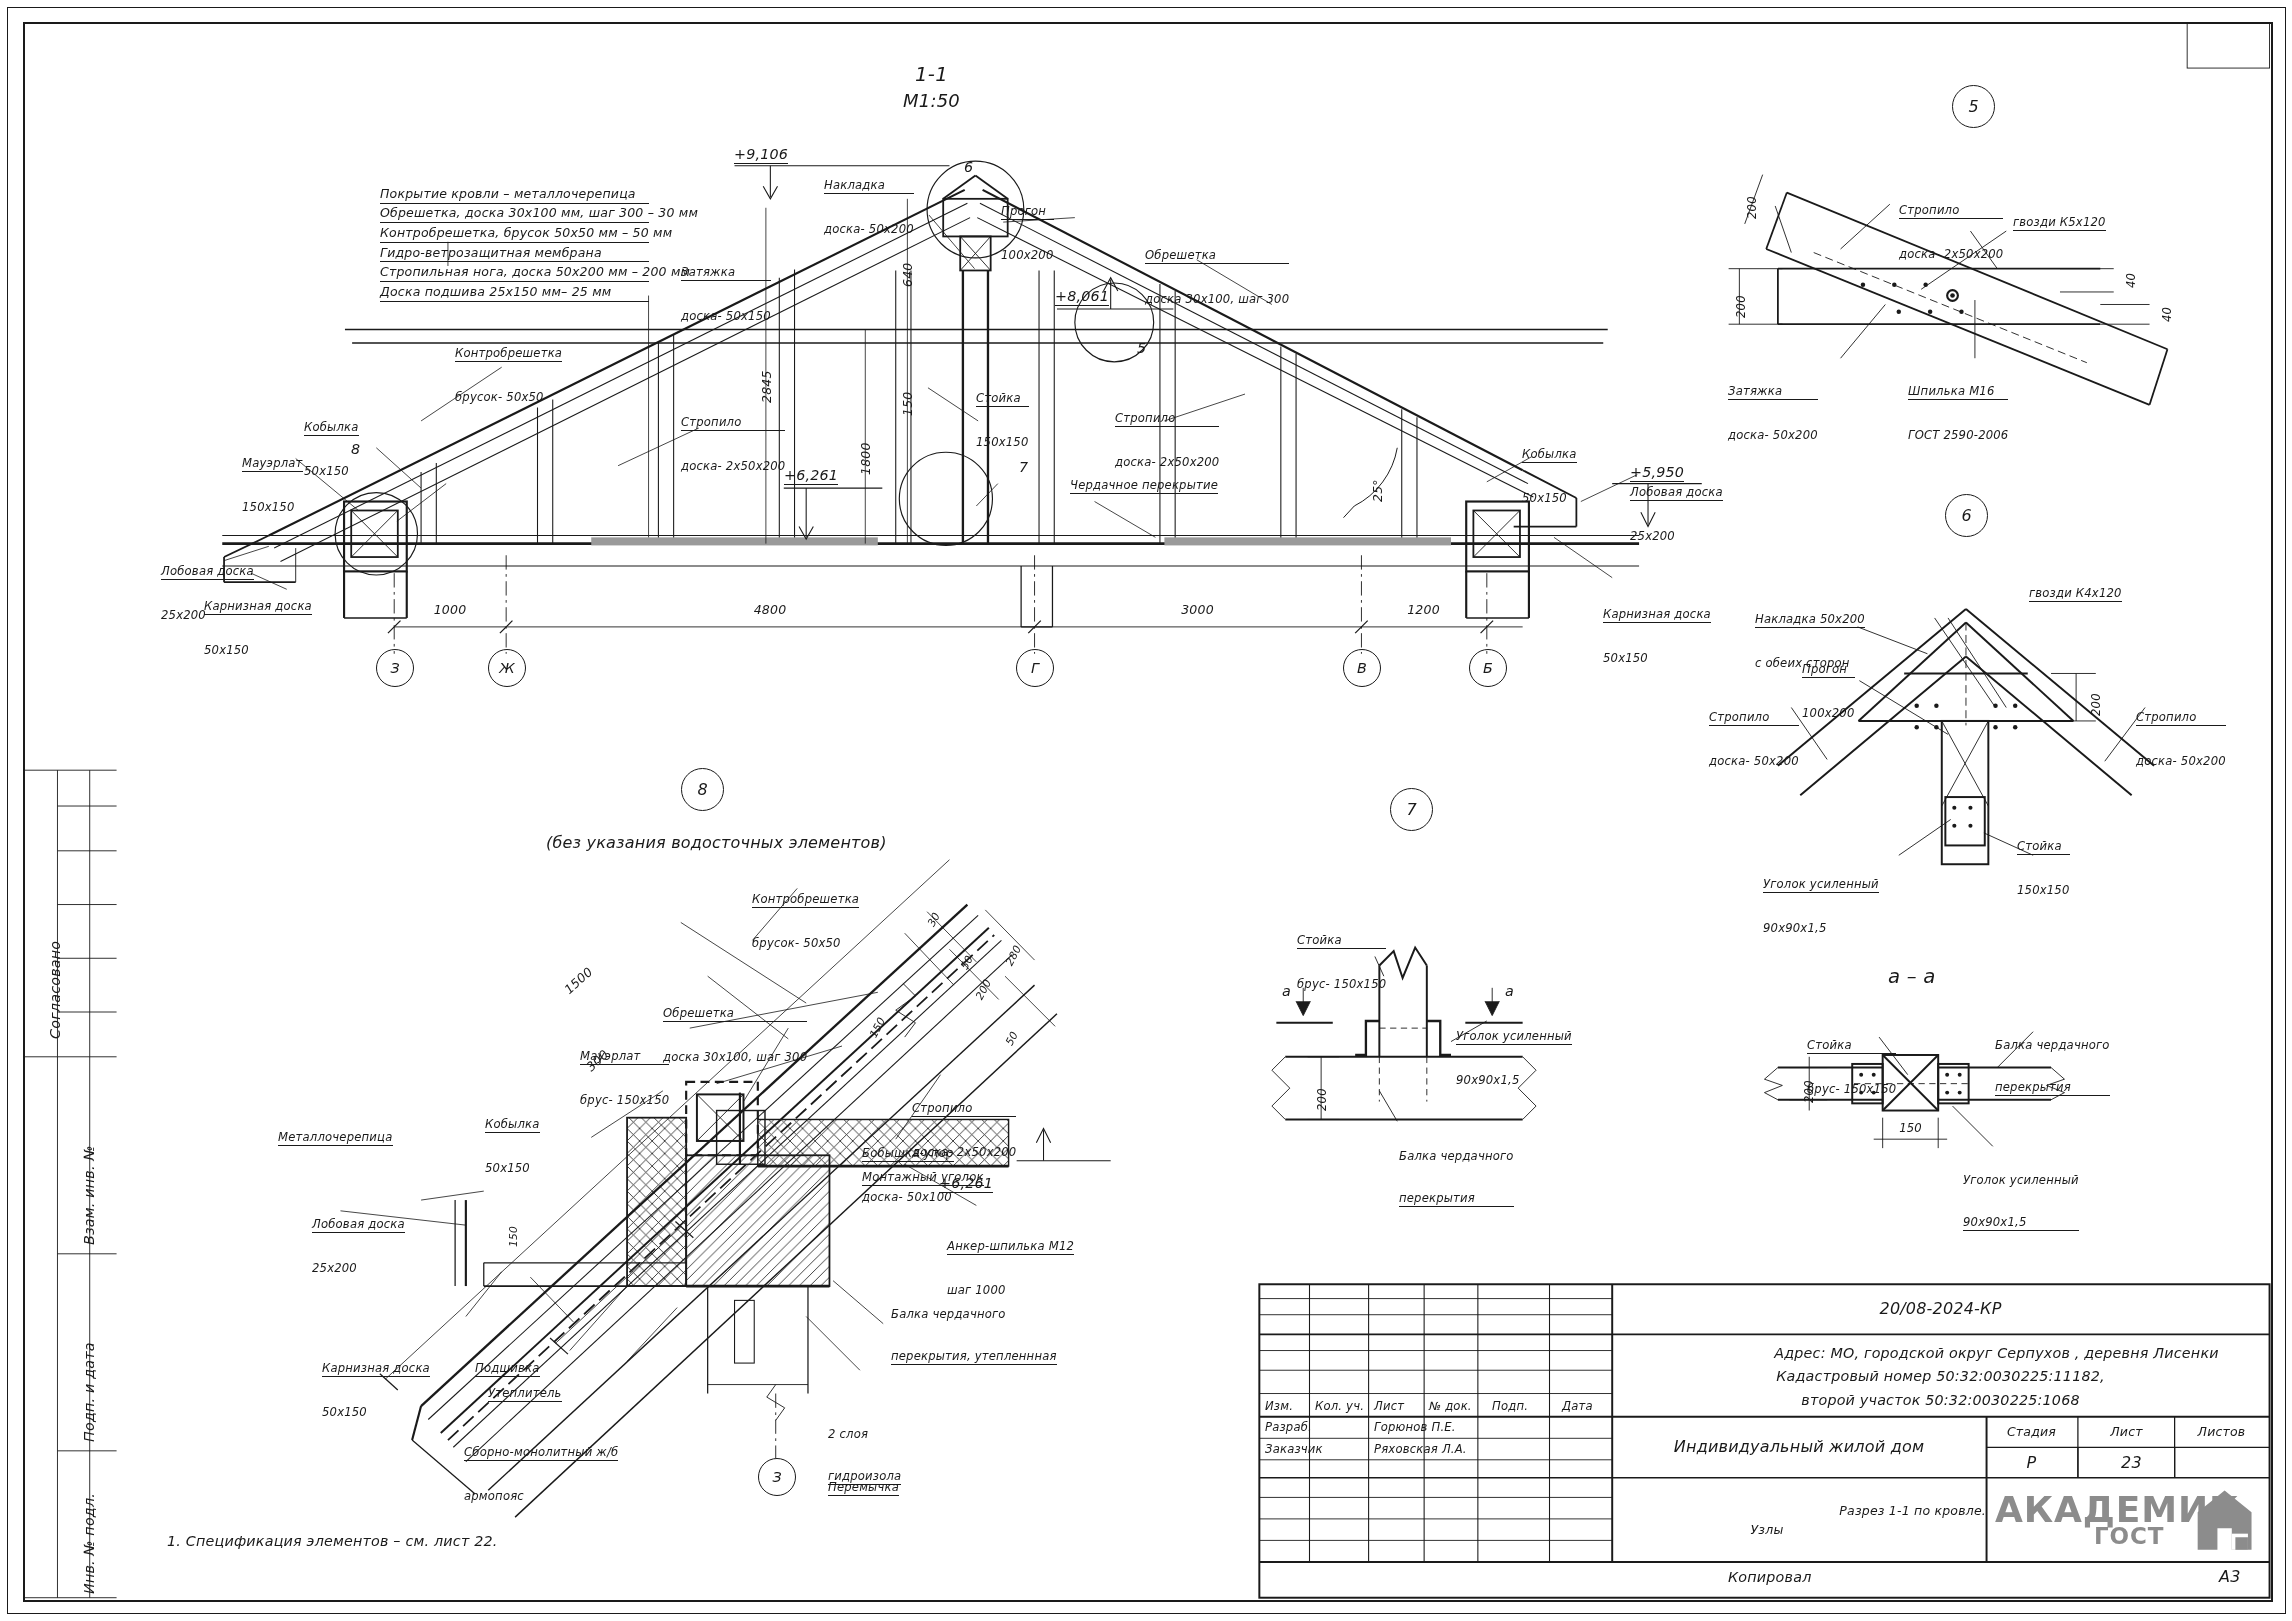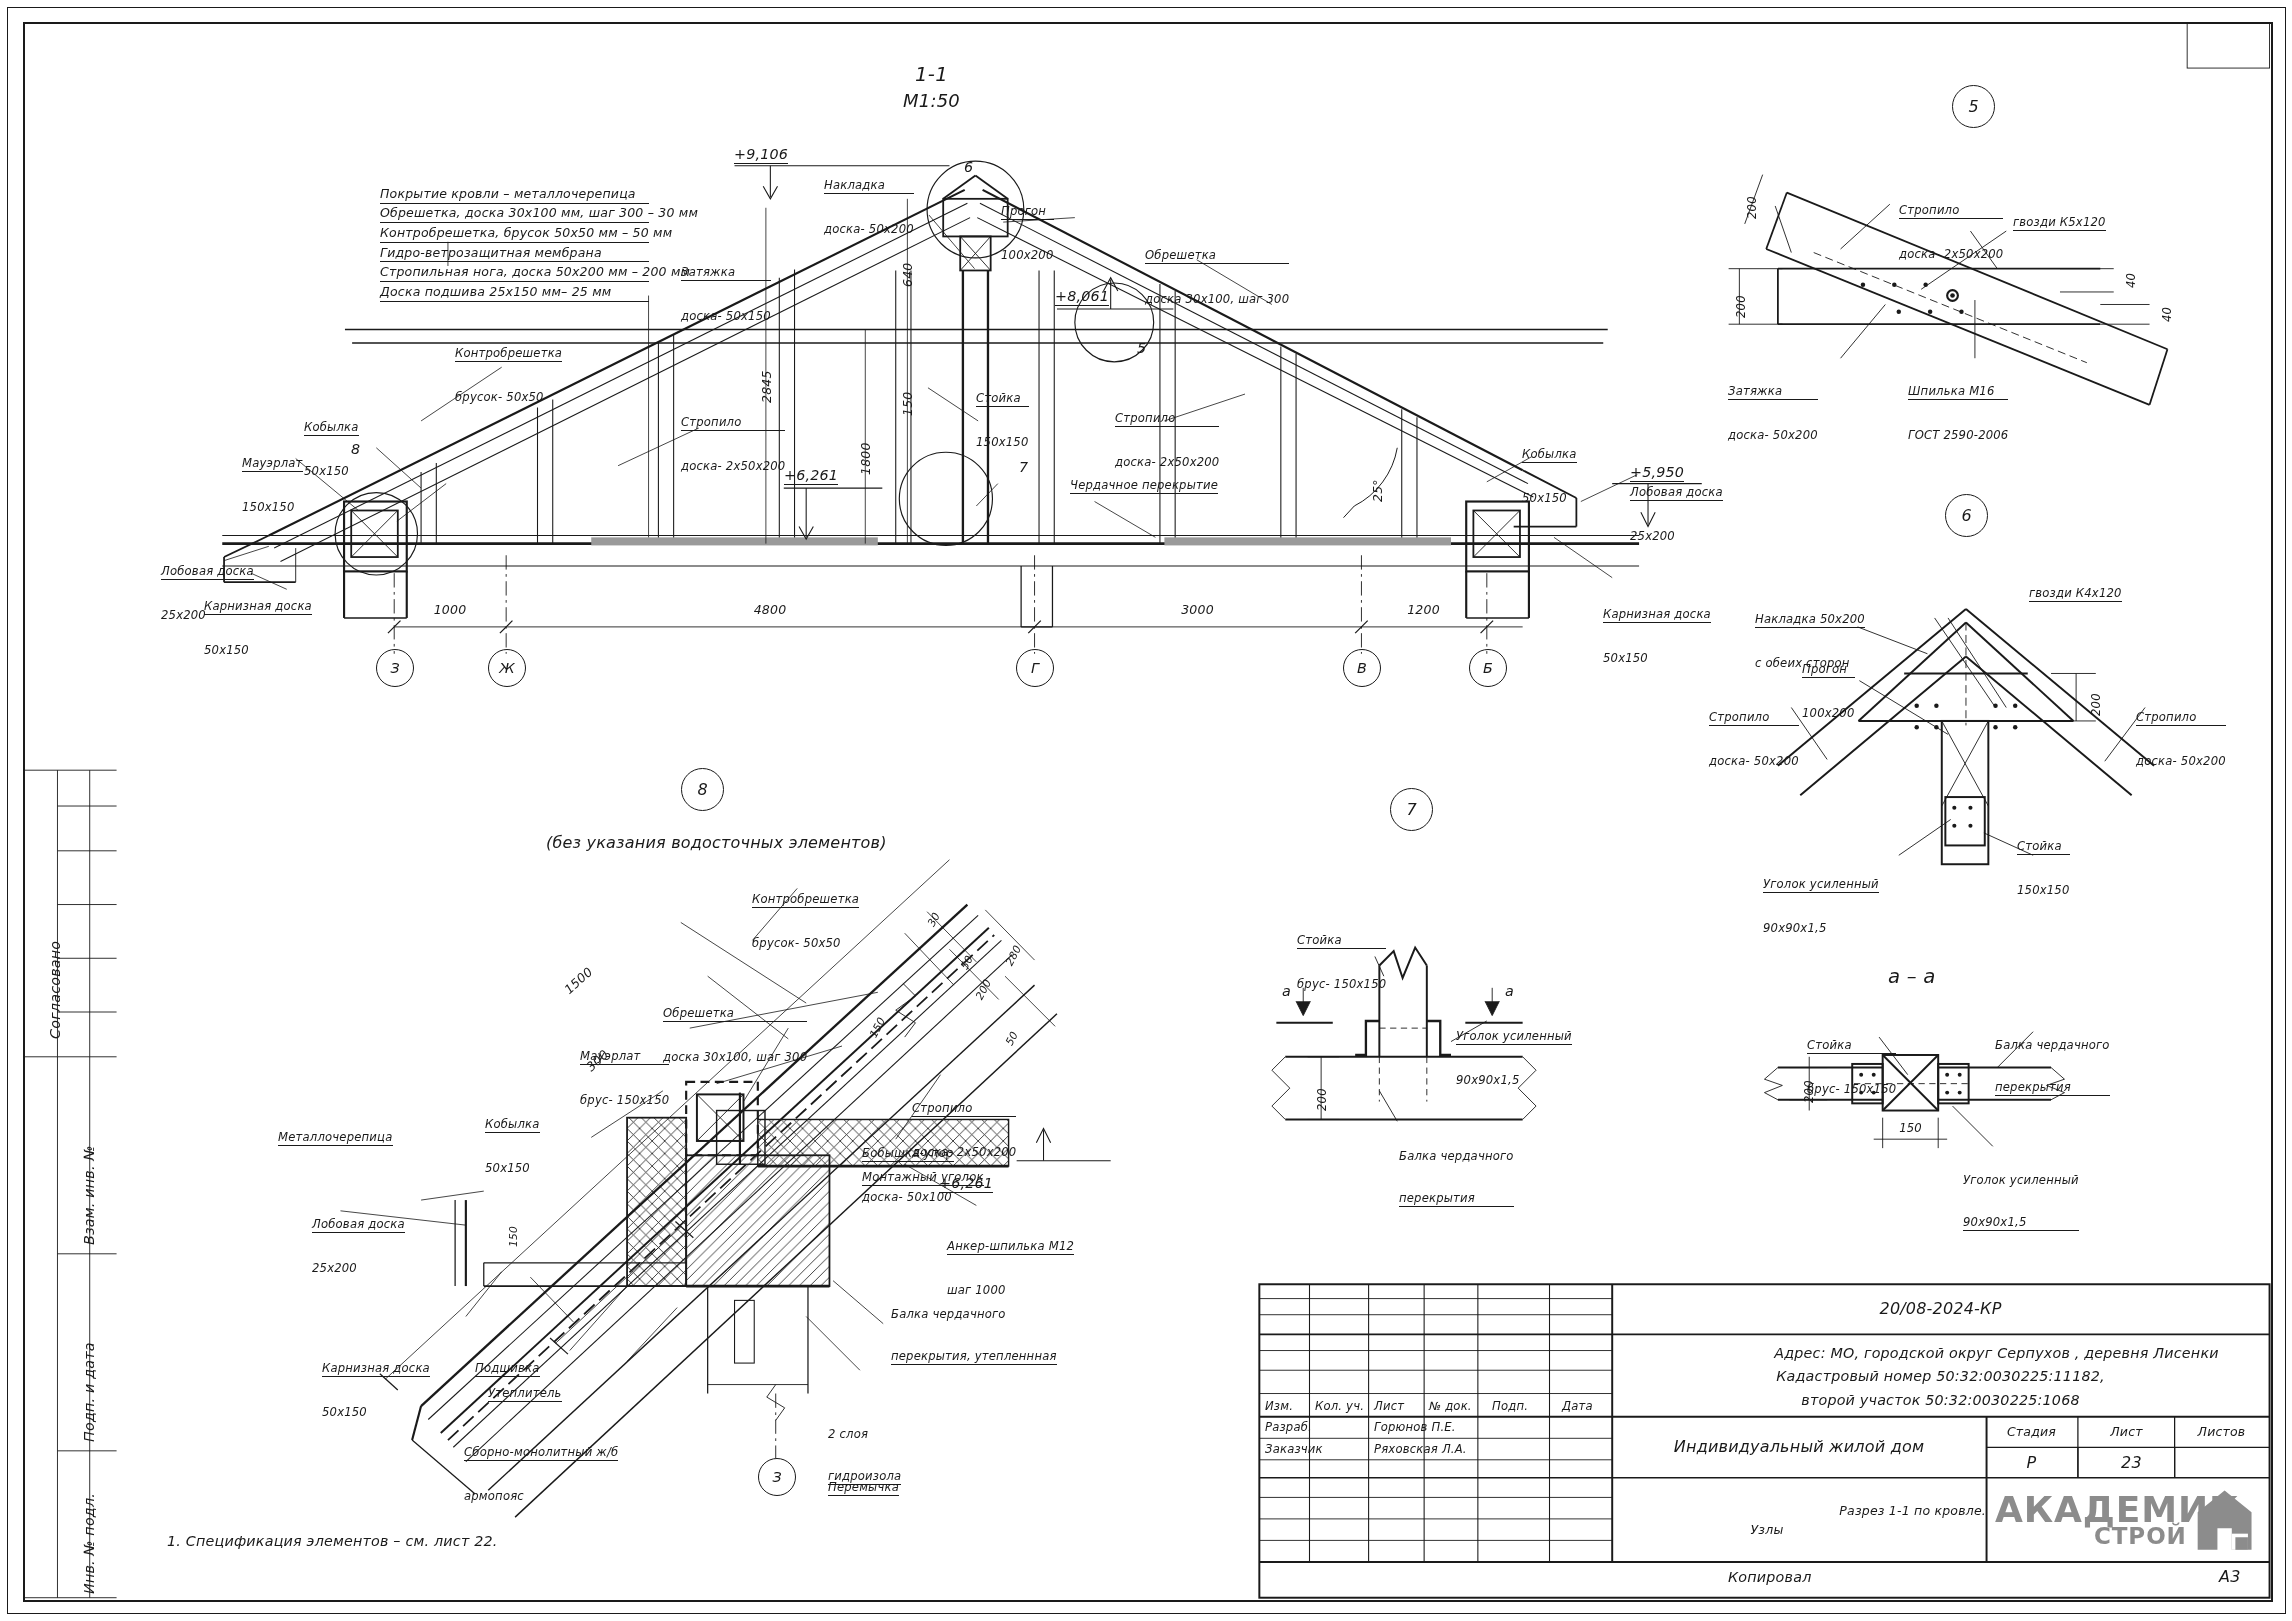--- a/index.html
+++ b/index.html
@@ -790,21 +790,21 @@
 
   <div class="txt t14 ctr" style="left:1986px;top:1424px;width:91px;">Стадия</div>
   <div class="txt t14 ctr" style="left:2078px;top:1424px;width:97px;">Лист</div>
   <div class="txt t14 ctr" style="left:2174px;top:1424px;width:95px;">Листов</div>
   <div class="txt t18 ctr" style="left:1986px;top:1453px;width:91px;">Р</div>
   <div class="txt t18 ctr" style="left:2078px;top:1453px;width:107px;">23</div>
   <div class="txt t18 ctr" style="left:2174px;top:1453px;width:95px;"></div>
 
   <div style="position:absolute;left:1995px;top:1487px;width:269px;height:70px;">
     <div class="logo-txt" style="position:absolute;left:0;top:1.8px;font-size:36px;">АКАДЕМИК</div>
-    <div class="logo-txt" style="position:absolute;left:99px;top:36px;font-size:23px;">СТРОЙ</div>
+    <div class="logo-txt" style="position:absolute;left:99px;top:36px;font-size:23px;">ГОСТ</div>
     <svg width="81" height="70" style="position:absolute;left:190px;top:0;" viewBox="0 0 90 78">
       <path d="M14 70 L14 28 L44 4 L74 28 L74 70 L52 70 L52 46 L36 46 L36 70 Z" fill="#8c8c8c"></path>
       <path d="M52 70 L52 52 L70 52 L70 70 Z" fill="#ffffff"></path>
       <path d="M56 56 L70 56 L70 70 L56 70 Z" fill="#8c8c8c"></path>
     </svg>
   </div>
 
   <div class="txt t16" style="left:1728px;top:1569px;">Копировал</div>
   <div class="txt t18" style="left:2219px;top:1567px;">А3</div>
 

